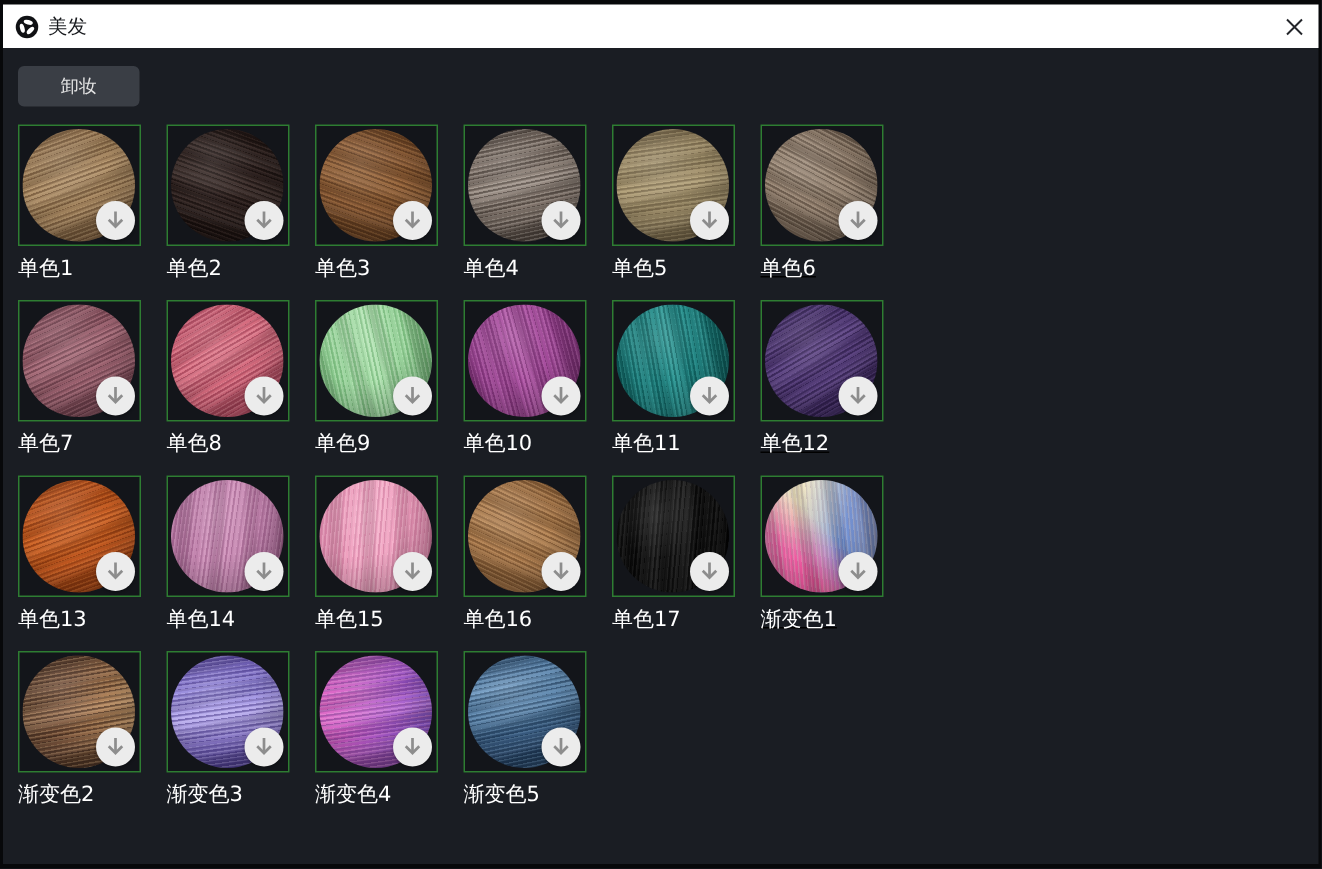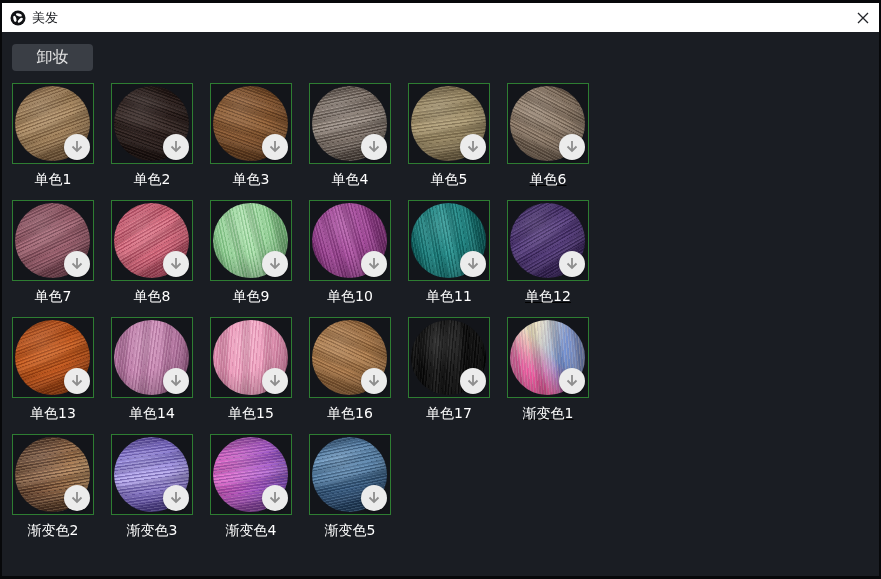--- a/index.html
+++ b/index.html
@@ -5,30 +5,30 @@
 html,body{margin:0;padding:0;}
 body{width:881px;height:579px;background:#07080a;position:relative;overflow:hidden;
  font-family:"DejaVu Sans","Liberation Sans",sans-serif;}
 .window{position:absolute;left:2px;top:3px;right:2px;bottom:3px;display:flex;flex-direction:column;}
 .titlebar{height:29px;background:var(--titlebar_bg,#fff);display:flex;align-items:center;padding:0 5px 0 8px;flex:0 0 auto;}
 .title-icon{width:16px;height:16px;margin-right:6px;display:flex;}
 .title-text{font-size:13px;color:#16181c;}
 .close-btn{margin-left:auto;width:22px;height:22px;display:flex;align-items:center;justify-content:center;cursor:pointer;}
 .content{flex:1;background:var(--body_bg,#1a1d23);position:relative;}
 .btn{position:absolute;left:10px;top:12px;width:81px;height:27px;background:var(--button_bg,#3a3e45);
- color:var(--button_text,#e4e4e4);font-size:16px;border:none;border-radius:4px;display:flex;align-items:center;justify-content:center;}
+ color:var(--button_text,#e4e4e4);font-size:12px;border:none;border-radius:4px;display:flex;align-items:center;justify-content:center;}
 .grid{position:absolute;left:10px;top:51px;width:594px;display:flex;flex-wrap:wrap;}
 .cell{width:82px;margin-right:17px;margin-bottom:13px;}
 .cell:nth-child(6n){margin-right:0;text-decoration:underline;}
 .tile{width:80px;height:79px;background:var(--tile_bg,#13151a);border:1px solid var(--tile_border,#2e7d32);position:relative;}
 .swatch{position:absolute;left:2px;top:2px;width:75px;height:75px;border-radius:50%;filter:blur(0.4px);}
 .swatch::after{content:"";position:absolute;inset:0;border-radius:50%;
  background:radial-gradient(circle at 36% 30%, rgba(255,255,255,0.10), rgba(255,255,255,0) 42%, rgba(0,0,0,0.18) 72%, rgba(0,0,0,0.42) 100%);}
 .badge{position:absolute;right:3px;bottom:3px;width:26px;height:26px;border-radius:50%;background:var(--badge_bg,#ececec);display:flex;align-items:center;justify-content:center;z-index:2;box-shadow:0 1px 2px rgba(0,0,0,0.3);}
-.label{margin-top:8px;text-align:center;font-size:14px;color:var(--label_text,#fff);line-height:15px;}
+.label{margin-top:8px;font-size:14px;color:var(--label_text,#fff);line-height:15px;}
 </style>
 </head>
 <body>
 
 <div class="window">
   <div class="titlebar">
     <span class="title-icon">
       <svg viewBox="0 0 32 32" width="16" height="16">
         <circle cx="16" cy="16" r="15" fill="#101114"></circle>
         <g fill="#ffffff">

